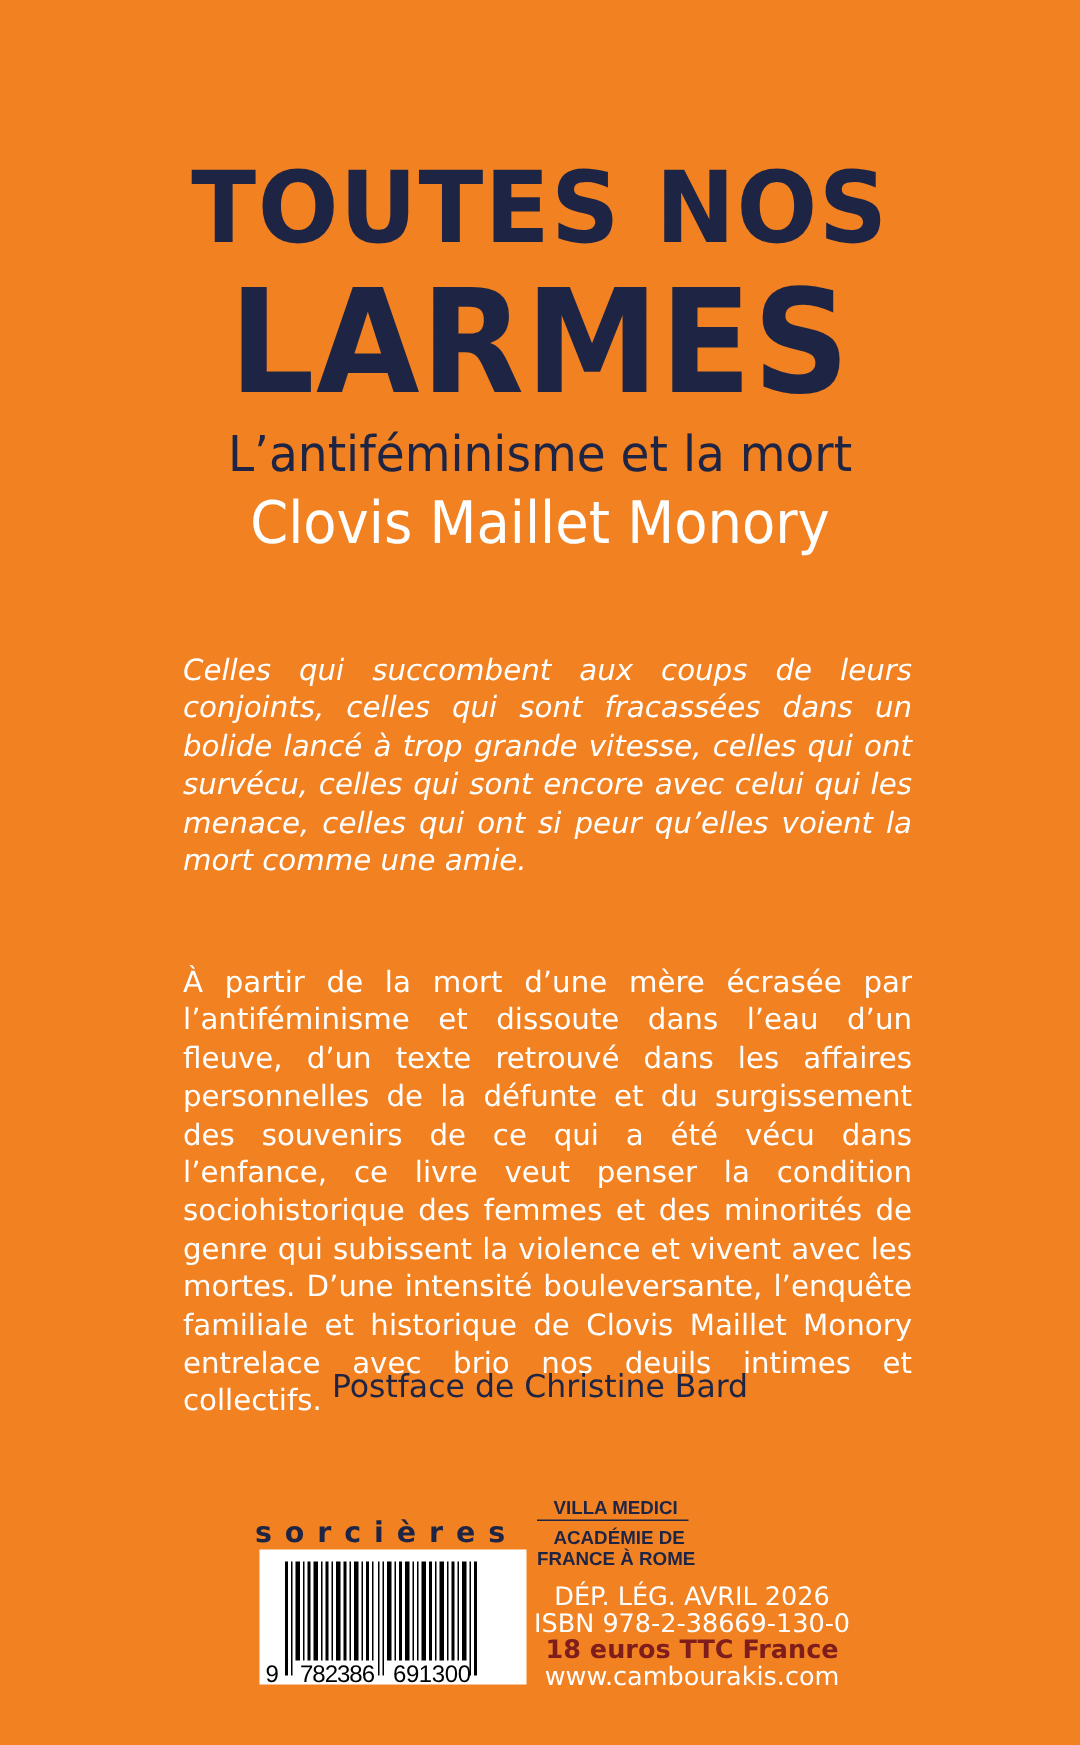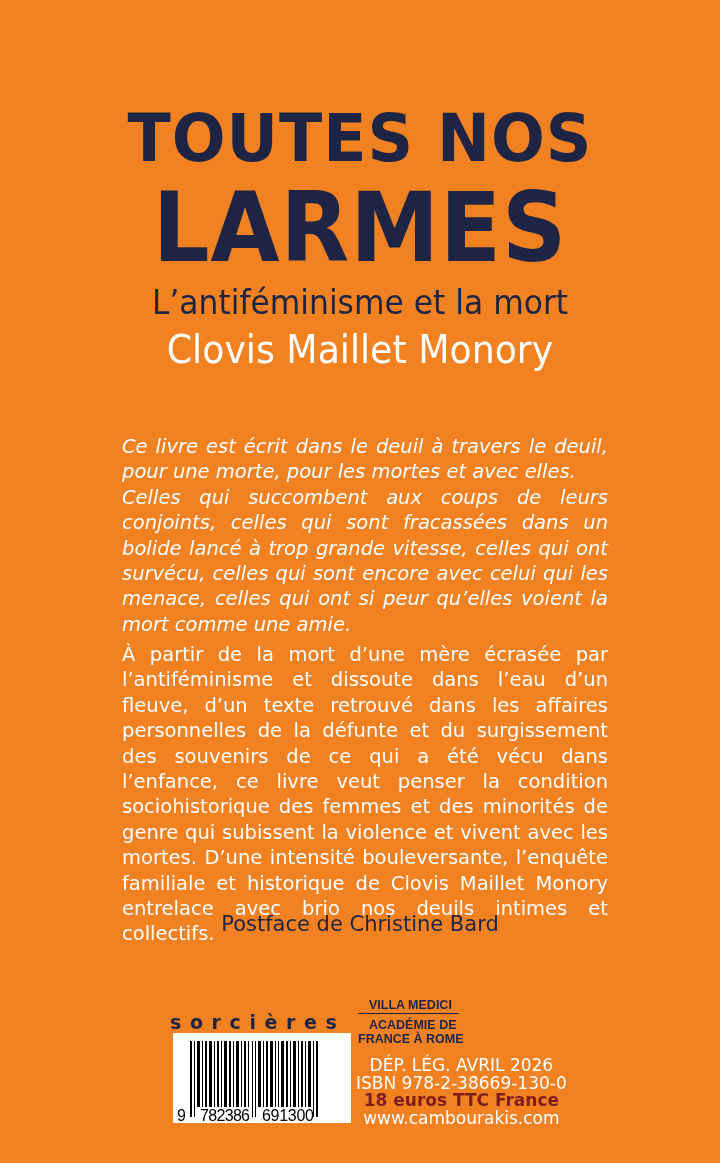--- a/index.html
+++ b/index.html
@@ -28,21 +28,20 @@
 </style>
 </head>
 <body>
 
 <div class="abs title" id="t1">TOUTES NOS</div>
 <div class="abs title" id="t2">LARMES</div>
 <div class="abs" id="sub">L’antiféminisme et la mort</div>
 <div class="abs" id="author">Clovis Maillet Monory</div>
 
 <div class="abs body-text" id="blurb-italic">
-  <p>Ce livre est écrit dans le deuil à travers le deuil, pour une morte, pour les mortes et avec elles.</p>
   <p>Celles qui succombent aux coups de leurs conjoints, celles qui sont fracassées dans un bolide lancé à trop grande vitesse, celles qui ont survécu, celles qui sont encore avec celui qui les menace, celles qui ont si peur qu’elles voient la mort comme une amie.</p>
 </div>
 
 <div class="abs body-text" id="blurb-main">À partir de la mort d’une mère écrasée par l’antiféminisme et dissoute dans l’eau d’un fleuve, d’un texte retrouvé dans les affaires personnelles de la défunte et du surgissement des souvenirs de ce qui a été vécu dans l’enfance, ce livre veut penser la condition sociohistorique des femmes et des minorités de genre qui subissent la violence et vivent avec les mortes. D’une intensité bouleversante, l’enquête familiale et historique de Clovis Maillet Monory entrelace avec brio nos deuils intimes et collectifs.</div>
 
 <div class="abs" id="postface">Postface de Christine Bard</div>
 
 <div class="abs" id="sorcieres">sorcières</div>
 
 <div class="abs" id="barcode">

